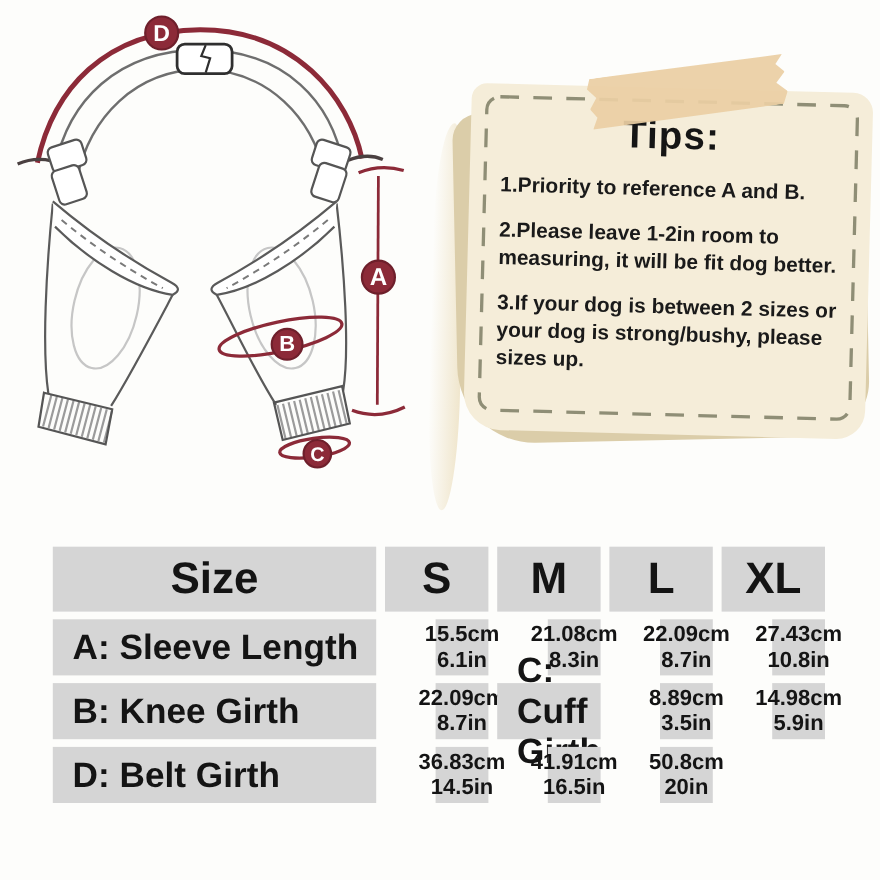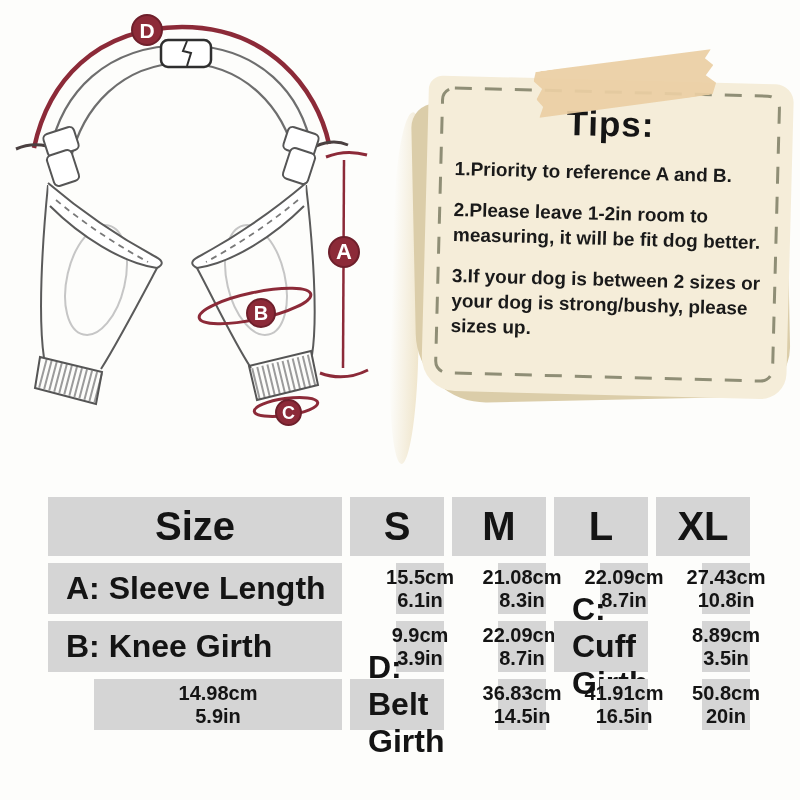--- a/index.html
+++ b/index.html
@@ -173,24 +173,20 @@
       <span>22.09cm</span>
       <span>8.7in</span>
     </div>
     <div class="cell val">
       <span>27.43cm</span>
       <span>10.8in</span>
     </div>
 
     <div class="cell rowlabel">B: Knee Girth</div>
     <div class="cell val">
-      <span>9.9cm</span>
-      <span>3.9in</span>
-    </div>
-    <div class="cell val">
       <span>22.09cm</span>
       <span>8.7in</span>
     </div>
 
     <div class="cell rowlabel">C: Cuff Girth</div>
     <div class="cell val">
       <span>8.89cm</span>
       <span>3.5in</span>
     </div>
     <div class="cell val">

